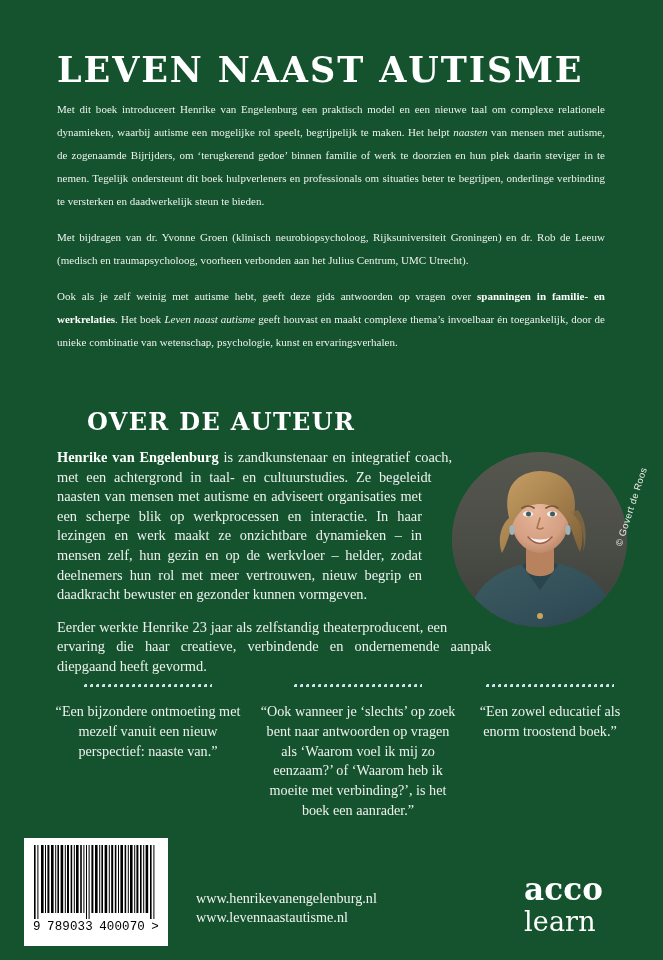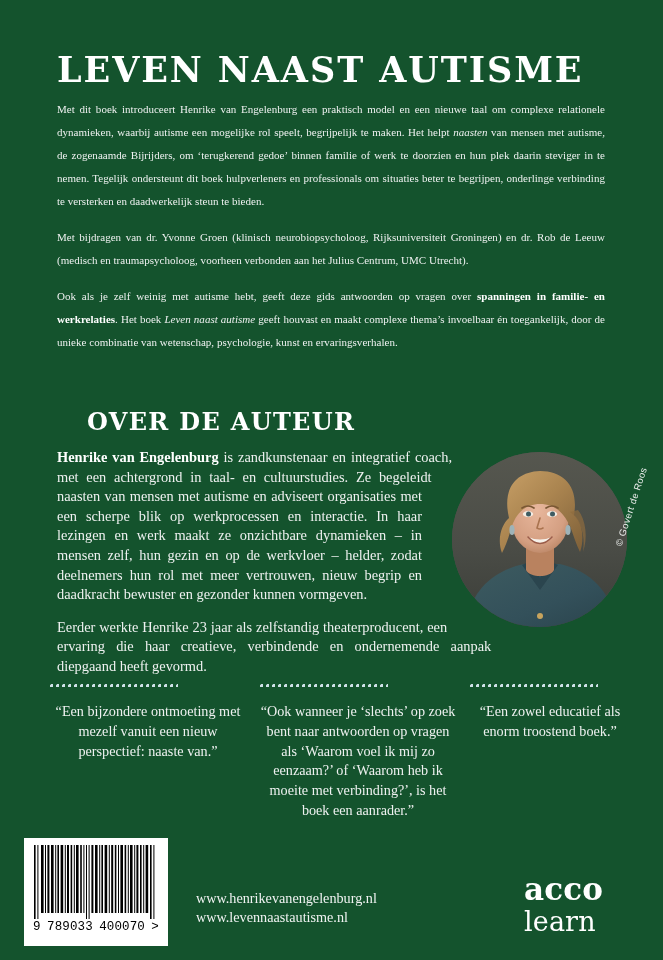--- a/index.html
+++ b/index.html
@@ -127,20 +127,21 @@
     left: 50px;
     top: 684px;
     width: 580px;
     display: flex;
     justify-content: space-between;
     align-items: flex-start;
   }
   .quote-col {
     display: flex;
     flex-direction: column;
+    align-items: center;
   }
   .quote-col.c1 { width: 196px; }
   .quote-col.c2 { width: 196px; }
   .quote-col.c3 { width: 160px; }
   .dot-rule {
     width: 128px;
     height: 4px;
     margin-bottom: 14px;
     background-image: radial-gradient(circle at 1.6px 1.6px, #cfe0e7 1.45px, rgba(0,0,0,0) 1.6px);
     background-size: 6px 4px;

